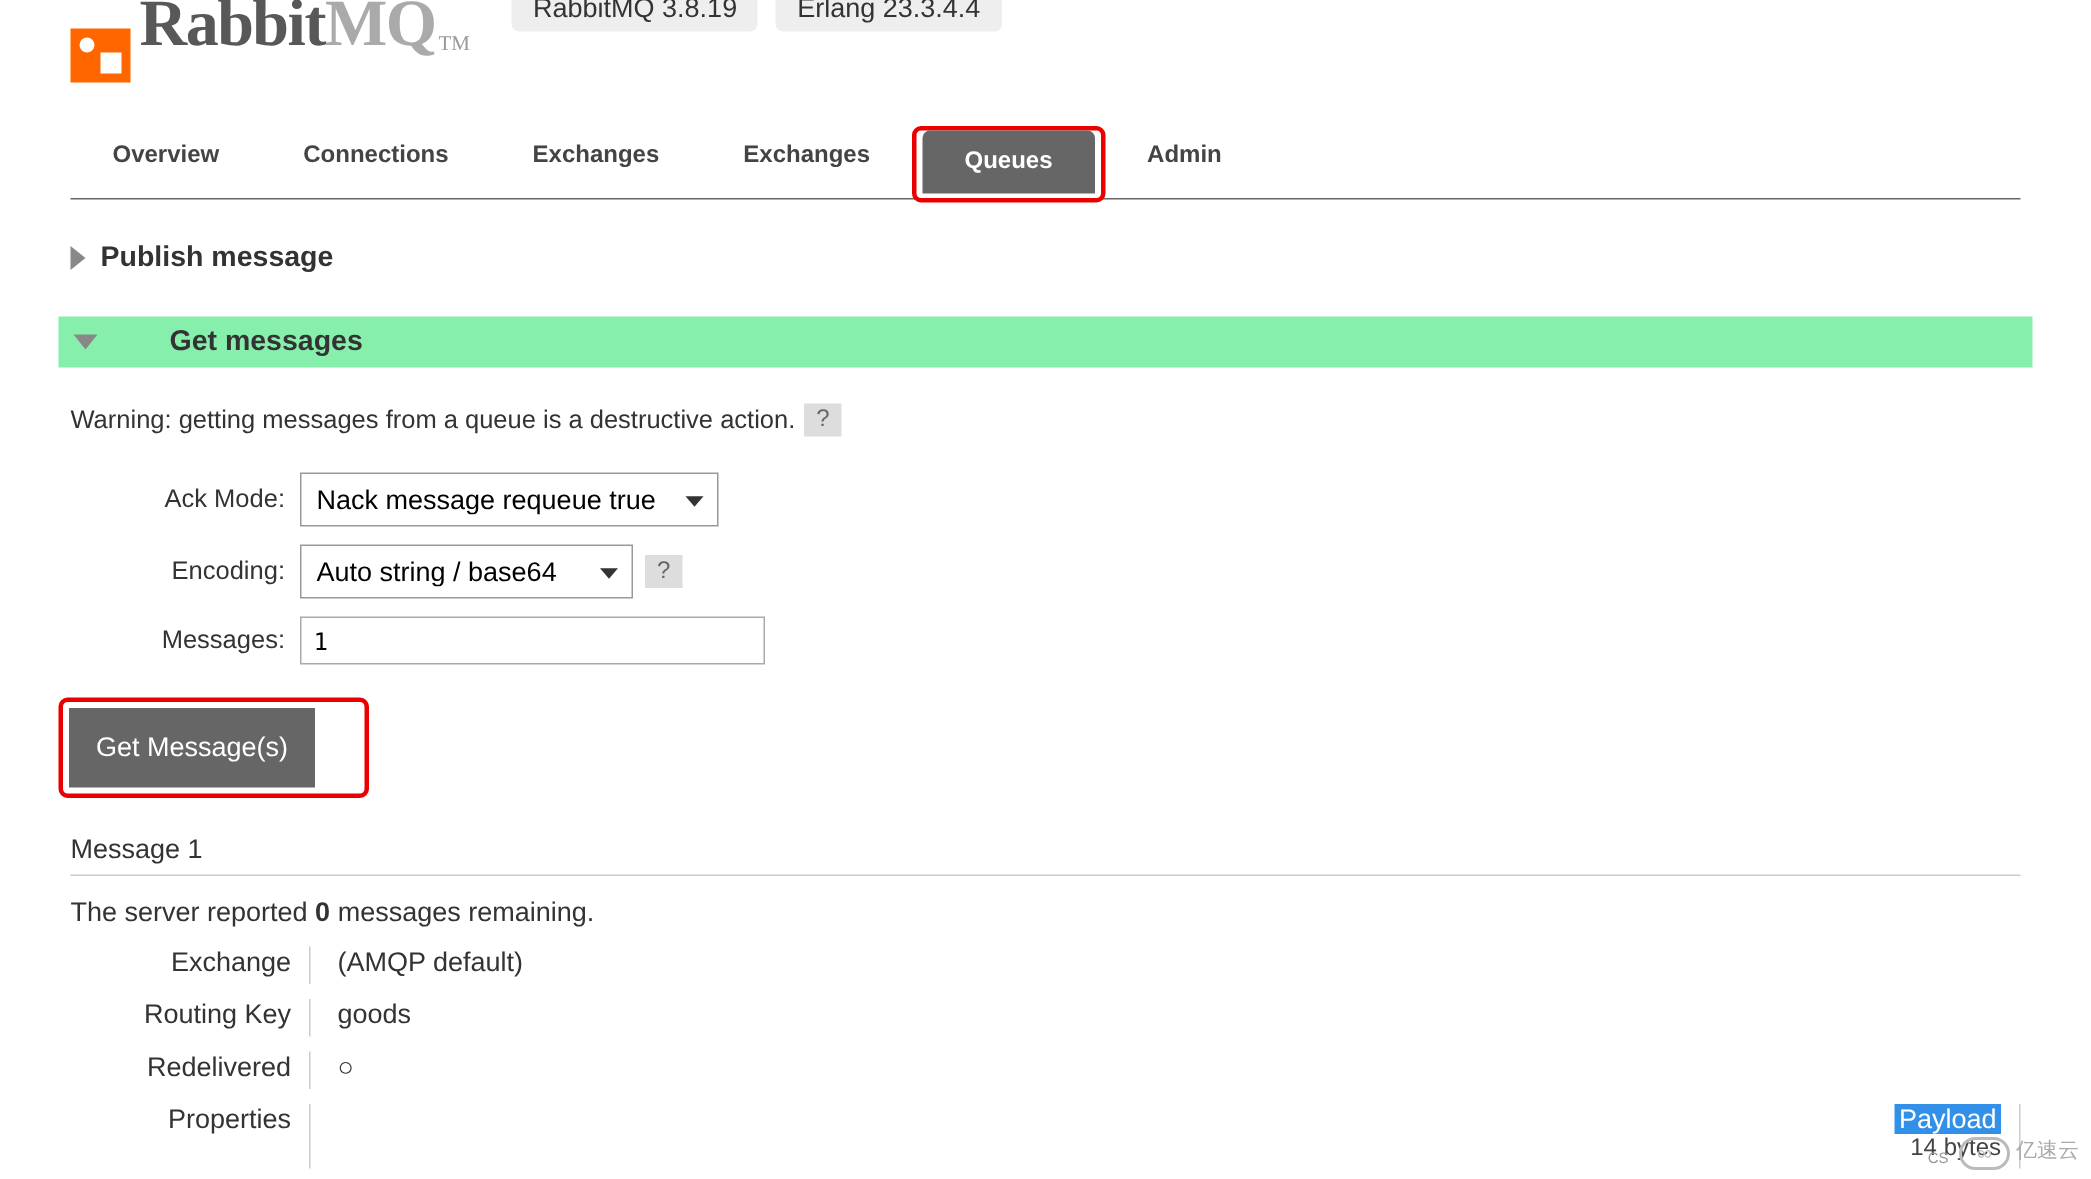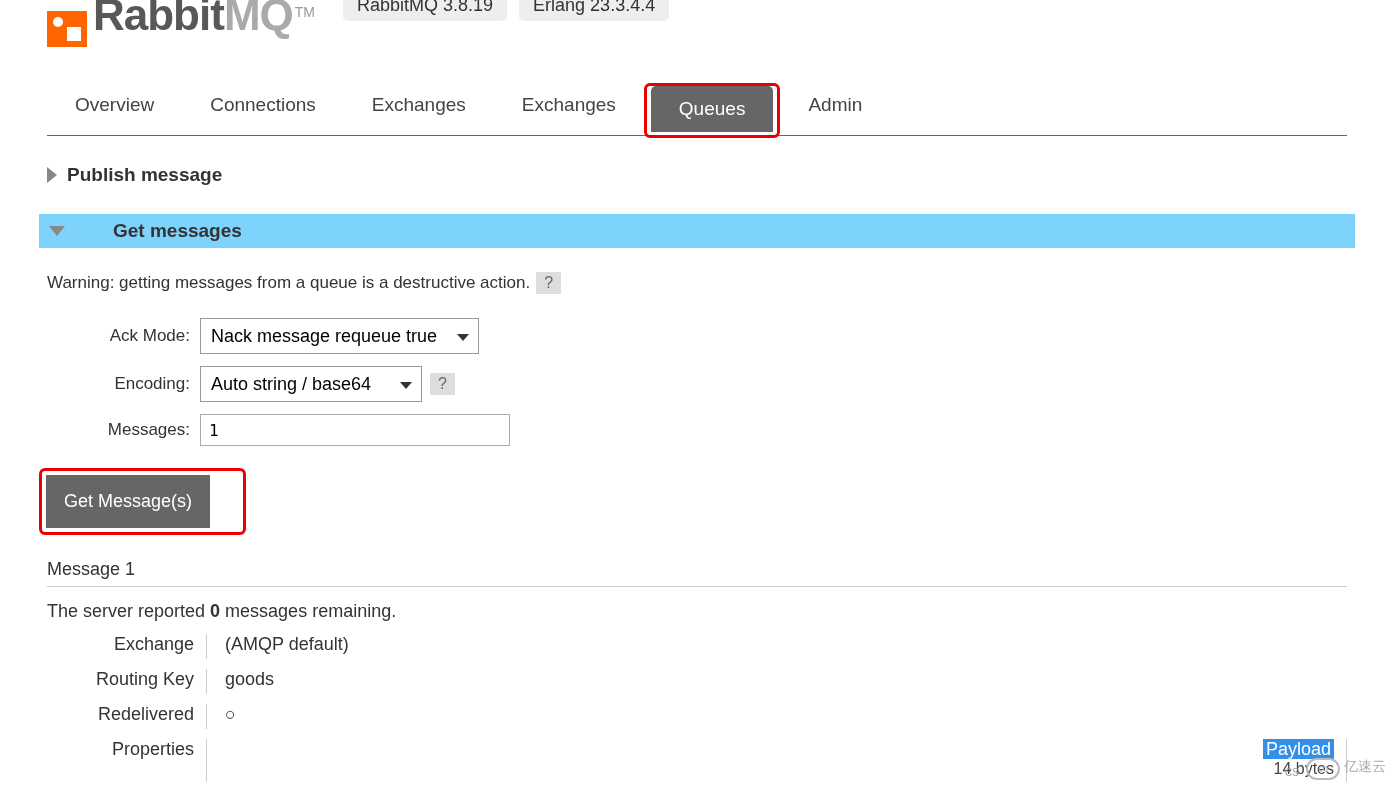--- a/index.html
+++ b/index.html
@@ -17,21 +17,22 @@
     
     
     .header-row {
       display: flex;
       align-items: center;
       gap: 10px;
       margin-bottom: 30px;
     }
     .logo-block {
       display: flex;
-      align-items: center;
+      align-items: flex-end;
+      font-family: Liberation Serif, serif;
     }
     .logo-icon {
       display: inline-block;
       width: 40px;
       height: 36px;
       background: #f60;
       position: relative;
       margin-right: 6px;
       top: 4px;
     }
@@ -87,23 +88,23 @@
 
     
     .tabs {
       display: flex;
       align-items: stretch;
       border-bottom: 1px solid #666;
       gap: 0;
     }
     .tab {
       padding: 14px 28px;
-      font-weight: 400;
+      font-weight: 700;
       color: #444;
-      font-size: 19px;
+      font-size: 16px;
       cursor: pointer;
     }
     .tab.active {
       background: #666;
       color: #fff;
       border-radius: 5px 5px 0 0;
       padding: 12px 28px;
     }
     .tab-highlight-wrap {
       border: 3px solid #ea0000;
@@ -120,21 +121,21 @@
     .section-title {
       display: flex;
       align-items: center;
       gap: 10px;
       font-weight: 700;
       font-size: 19px;
       color: #333;
       cursor: pointer;
     }
     .section-title.expanded {
-      background: #7dd3fc;
+      background: #86efac;
       padding: 6px 10px;
       margin-left: -8px;
       margin-right: -8px;
       gap: 48px;
     }
     .tri-right {
       width: 0; height: 0;
       border-top: 8px solid transparent;
       border-bottom: 8px solid transparent;
       border-left: 10px solid #888;

